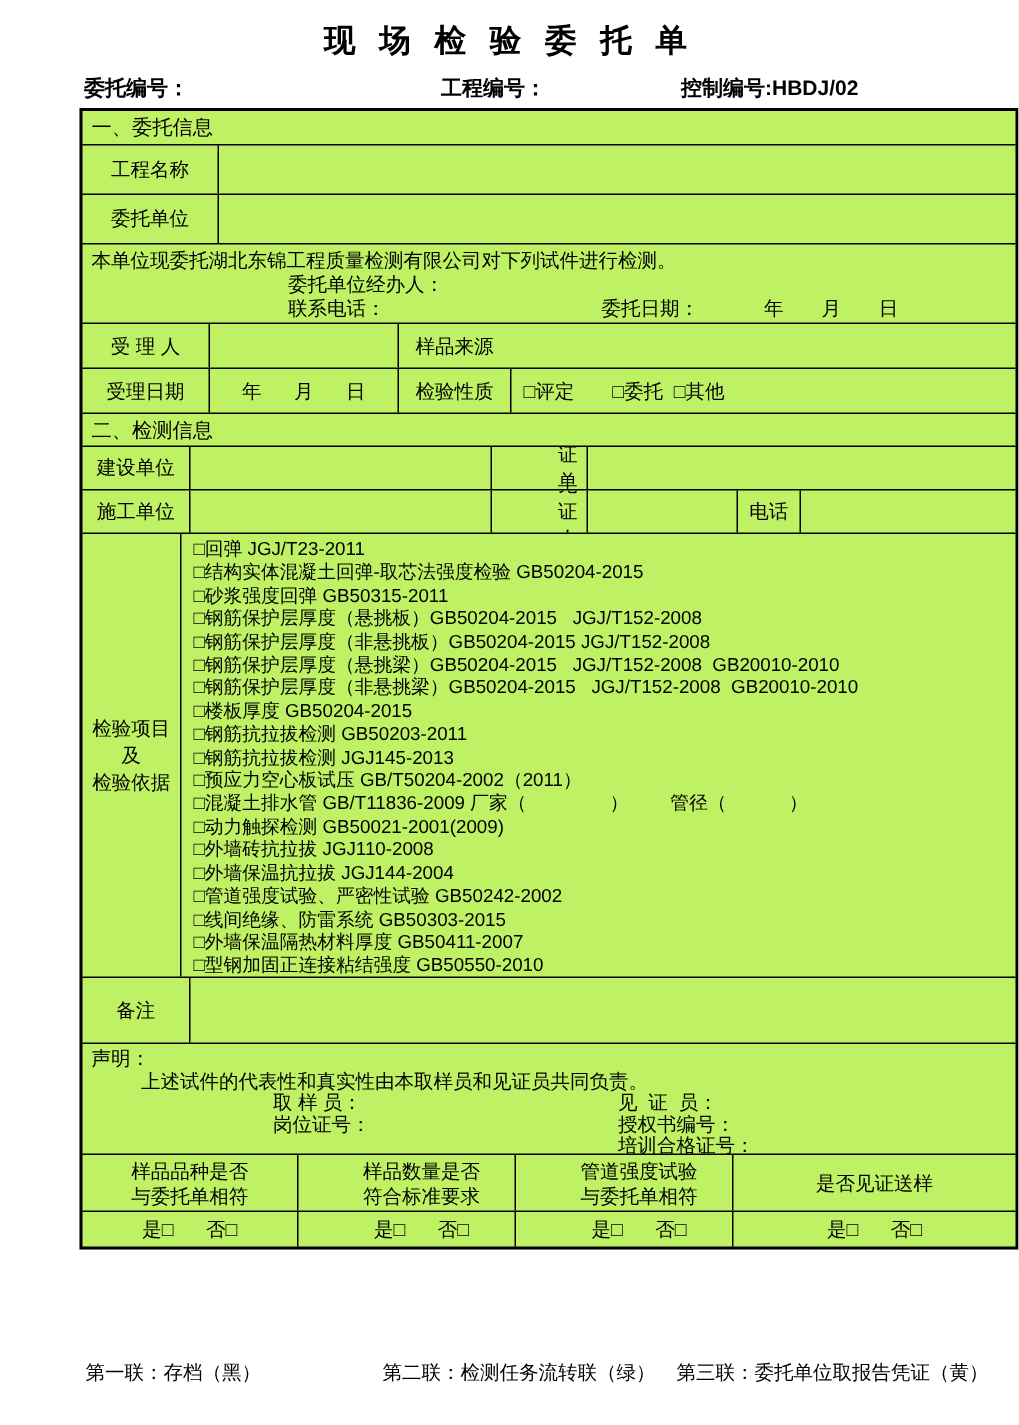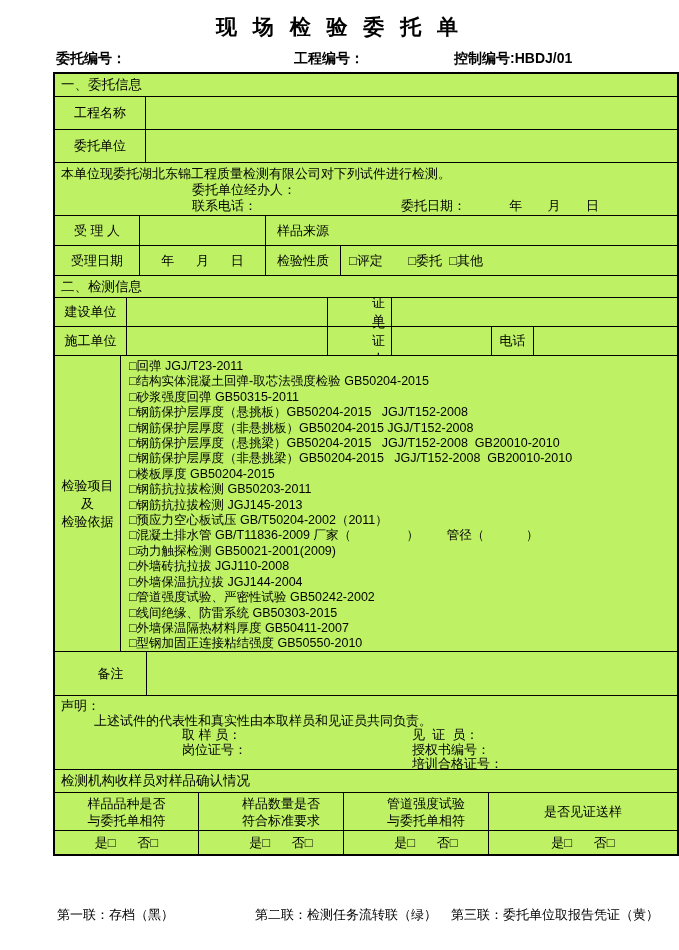--- a/index.html
+++ b/index.html
@@ -32,21 +32,21 @@
   .row.first { border-top:none; }
   .cell { border-left:1px solid #000; display:flex; align-items:center; overflow:hidden; }
   .cell.nb { border-left:none; }
   .label { justify-content:center; text-align:center; flex:none; }
   .grow { flex:1 1 auto; }
   .pre { white-space:pre; }
   .pad { padding-left:8px; }
 
   .rh22 { height:22px; } .rh33 { height:33px; } .rh53 { height:53px; }
   .rh30 { height:30px; } .rh29 { height:29px; } .rh296 { height:296px; }
-  .rh44 { height:44px;padding-left:20px; } .rh74 { height:74px; } .rh23 { height:23px; }
+  .rh44 { height:44px; } .rh74 { height:74px; } .rh23 { height:23px; }
   .rh38 { height:38px; } .rh24 { height:24px; }
 
   .sec-heading { padding-left:6px; display:flex; align-items:center; font-size:13.5px; }
 
   .w65 { width:65px; } .w71 { width:71px; } .w84 { width:84px; }
   .w90 { width:90px; } .w126 { width:126px; } .w75 { width:75px; }
   .w201 { width:201px; } .w64 { width:64px;padding-left:38px; } .w100 { width:100px; }
   .w42 { width:42px; } .w143 { width:143px; } .w145 { width:145px;padding-left:20px; }
 
   .block { display:block; padding:3px 6px; line-height:16px; }
@@ -74,21 +74,21 @@
 </head>
 <body>
 
 <div class="page">
 
   <div class="title">现 场 检 验 委 托 单</div>
 
   <div class="meta">
     <span class="m1">委托编号：</span>
     <span class="m2">工程编号：</span>
-    <span class="m3">控制编号:HBDJ/01</span>
+    <span class="m3">控制编号:HBDJ/02</span>
   </div>
 
   <div class="form">
 
     <div class="row first rh22 sec-heading">一、委托信息</div>
 
     <div class="row rh33">
       <div class="cell nb label w90">工程名称</div>
       <div class="cell grow"></div>
     </div>
@@ -181,21 +181,20 @@
       </div>
       <div class="relline">
         <span class="colL">岗位证号：</span>
         <span class="colR">授权书编号：</span>
       </div>
       <div class="relline">
         <span class="colR">培训合格证号：</span>
       </div>
     </div>
 
-    <div class="row rh23 sec-heading">检测机构收样员对样品确认情况</div>
 
     <div class="row rh38">
       <div class="cell nb w143 confirm-cell">
         <div>样品品种是否</div>
         <div>与委托单相符</div>
       </div>
       <div class="cell w145 confirm-cell">
         <div>样品数量是否</div>
         <div>符合标准要求</div>
       </div>

